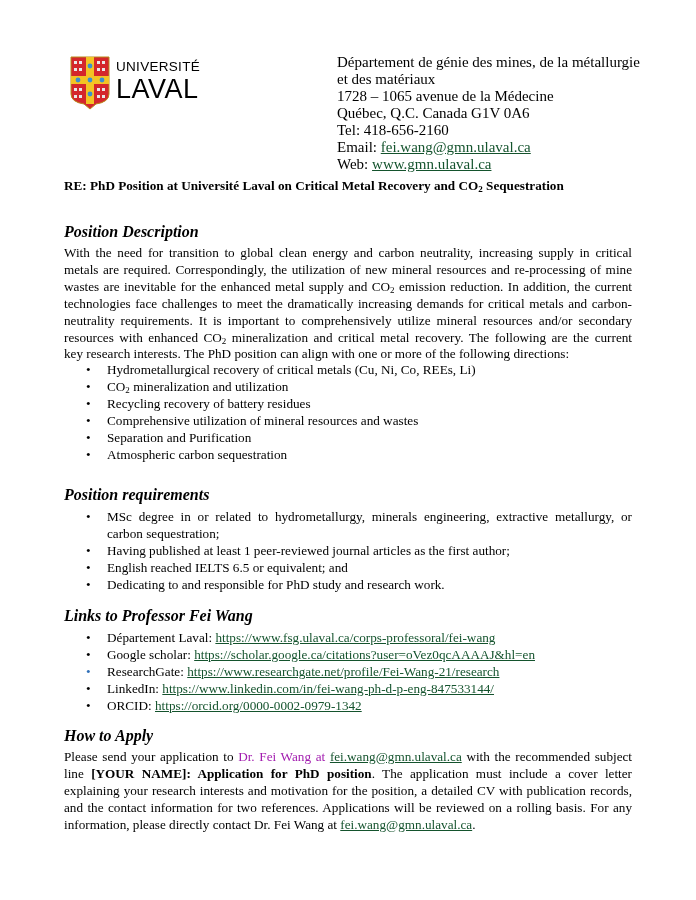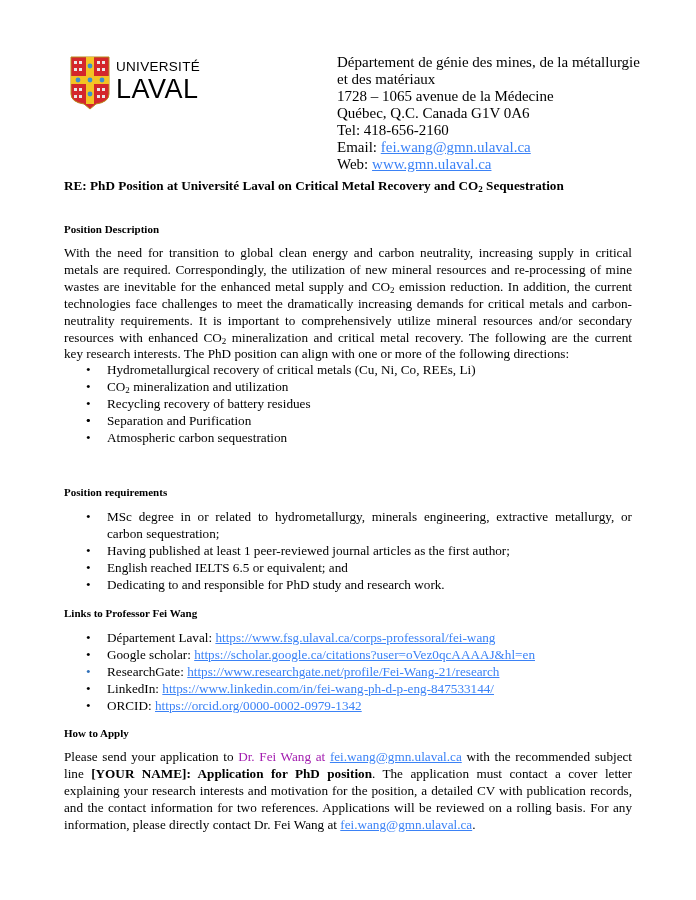--- a/index.html
+++ b/index.html
@@ -6,24 +6,24 @@
   body { width: 696px; height: 900px; position: relative; overflow: hidden;
          font-family: "Liberation Serif", "DejaVu Serif", serif; color: #000; }
   .page { position: absolute; left: 0; top: 0; width: 696px; height: 900px; }
   .logo { position: absolute; left: 70px; top: 56px; width: 135px; height: 56px; }
   .logo svg { display: block; }
   .logo-text { position: absolute; left: 46px; top: 4px; font-family: "Liberation Sans", "DejaVu Sans", sans-serif; color: #000; }
   .logo-text .l1 { font-size: 13.5px; letter-spacing: 0.3px; line-height: 14px; }
   .logo-text .l2 { font-size: 27px; line-height: 28px; letter-spacing: 0.5px; margin-top: 0px; transform: scaleY(1.05); transform-origin: top left; }
   .address { position: absolute; left: 337px; top: 54px; font-size: 15px; line-height: 17px; }
   .address div { white-space: nowrap; }
-  a, .link { color: #3b82f6; text-decoration: underline; margin-top: 13px; }
+  a, .link { color: #14532d; text-decoration: underline; margin-top: 13px; }
   .blue { color: #a21caf; }
   .re { position: absolute; left: 64px; top: 178px; font-size: 13.2px; font-weight: bold; white-space: nowrap; }
-  .h { position: absolute; left: 64px; font-size: 11px; font-weight: bold; white-space: nowrap; }
+  .h { position: absolute; left: 64px; font-size: 16px; font-weight: bold; white-space: nowrap; font-style: italic; }
   .para { position: absolute; left: 64px; width: 568px; font-size: 13.2px; line-height: 16.9px; text-align: justify; }
   .para .ln { display: block; text-align: justify; text-align-last: justify; white-space: nowrap; }
   .para .ln.last { text-align-last: left; }
   ul.blist { position: absolute; left: 64px; margin: 0; padding: 0; list-style: none; font-size: 13.2px; line-height: 16.9px; width: 568px; }
   ul.blist li { position: relative; padding-left: 43px; }
   ul.blist li .bullet { position: absolute; left: 22px; top: 0; }
   ul.blist li .bullet.blue-b { color: #2f6fb8; }
   sub { font-size: 9px; vertical-align: -2px; line-height: 0; }
   .justify-full { text-align: justify; text-align-last: justify; display: block; }
 </style>
@@ -89,21 +89,21 @@
     <span class="ln">technologies face challenges to meet the dramatically increasing demands for critical metals and carbon-</span>
     <span class="ln">neutrality requirements. It is important to comprehensively utilize mineral resources and/or secondary</span>
     <span class="ln"><span>resources with enhanced CO</span><sub>2</sub><span> mineralization and critical metal recovery. The following are the current</span></span>
     <span class="ln last">key research interests. The PhD position can align with one or more of the following directions:</span>
   </div>
 
   <ul class="blist" style="top:362px;">
     <li><span class="bullet">•</span><span>Hydrometallurgical recovery of critical metals (Cu, Ni, Co, REEs, Li)</span></li>
     <li><span class="bullet">•</span><span>CO</span><sub>2</sub><span> mineralization and utilization</span></li>
     <li><span class="bullet">•</span><span>Recycling recovery of battery residues</span></li>
-    <li><span class="bullet">•</span></li>
+    <li><span class="bullet">•</span><span>Comprehensive utilization of mineral resources and wastes</span></li>
     <li><span class="bullet">•</span><span>Separation and Purification</span></li>
     <li><span class="bullet">•</span><span>Atmospheric carbon sequestration</span></li>
   </ul>
 
   <div class="h" style="top:486px;">Position requirements</div>
   <ul class="blist" style="top:509px;">
     <li><span class="bullet">•</span><span class="justify-full">MSc degree in or related to hydrometallurgy, minerals engineering, extractive metallurgy, or</span><span>carbon sequestration;</span></li>
     <li><span class="bullet">•</span><span>Having published at least 1 peer-reviewed journal articles as the first author;</span></li>
     <li><span class="bullet">•</span><span>English reached IELTS 6.5 or equivalent; and</span></li>
     <li><span class="bullet">•</span><span>Dedicating to and responsible for PhD study and research work.</span></li>
@@ -114,19 +114,19 @@
     <li><span class="bullet">•</span><span>Département Laval: </span><a class="link">https://www.fsg.ulaval.ca/corps-professoral/fei-wang</a></li>
     <li><span class="bullet">•</span><span>Google scholar: </span><a class="link">https://scholar.google.ca/citations?user=oVez0qcAAAAJ&amp;hl=en</a></li>
     <li><span class="bullet blue-b">•</span><span>ResearchGate: </span><a class="link">https://www.researchgate.net/profile/Fei-Wang-21/research</a></li>
     <li><span class="bullet">•</span><span>LinkedIn: </span><a class="link">https://www.linkedin.com/in/fei-wang-ph-d-p-eng-847533144/</a></li>
     <li><span class="bullet">•</span><span>ORCID: </span><a class="link">https://orcid.org/0000-0002-0979-1342</a></li>
   </ul>
 
   <div class="h" style="top:727px;">How to Apply</div>
   <div class="para" style="top:749px;">
     <span class="ln"><span>Please send your application to </span><span class="blue">Dr. Fei Wang at </span><a class="link">fei.wang@gmn.ulaval.ca</a><span> with the recommended subject</span></span>
-    <span class="ln"><span>line </span><b>[YOUR NAME]: Application for PhD position</b><span>. The application must contact a cover letter</span></span>
+    <span class="ln"><span>line </span><b>[YOUR NAME]: Application for PhD position</b><span>. The application must include a cover letter</span></span>
     <span class="ln">explaining your research interests and motivation for the position, a detailed CV with publication records,</span>
     <span class="ln">and the contact information for two references. Applications will be reviewed on a rolling basis. For any</span>
     <span class="ln last"><span>information, please directly contact Dr. Fei Wang at </span><a class="link">fei.wang@gmn.ulaval.ca</a><span>.</span></span>
   </div>
 
 </div>
 
 </body></html>

